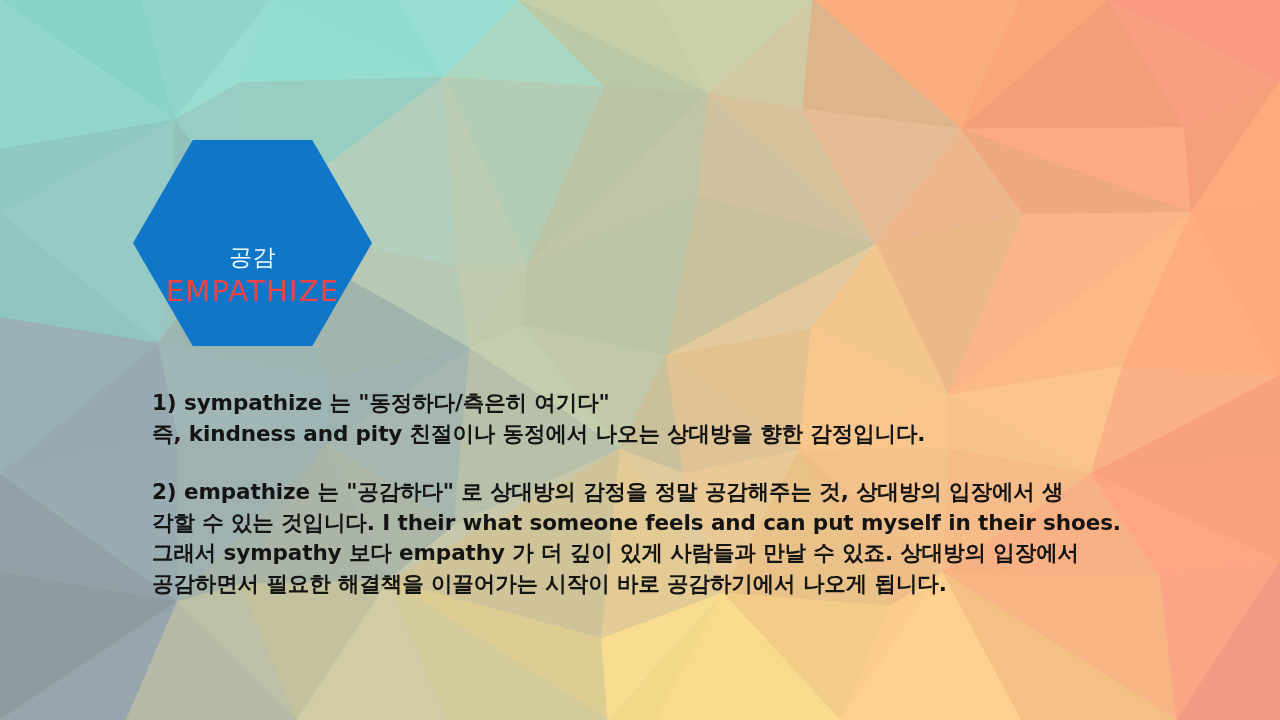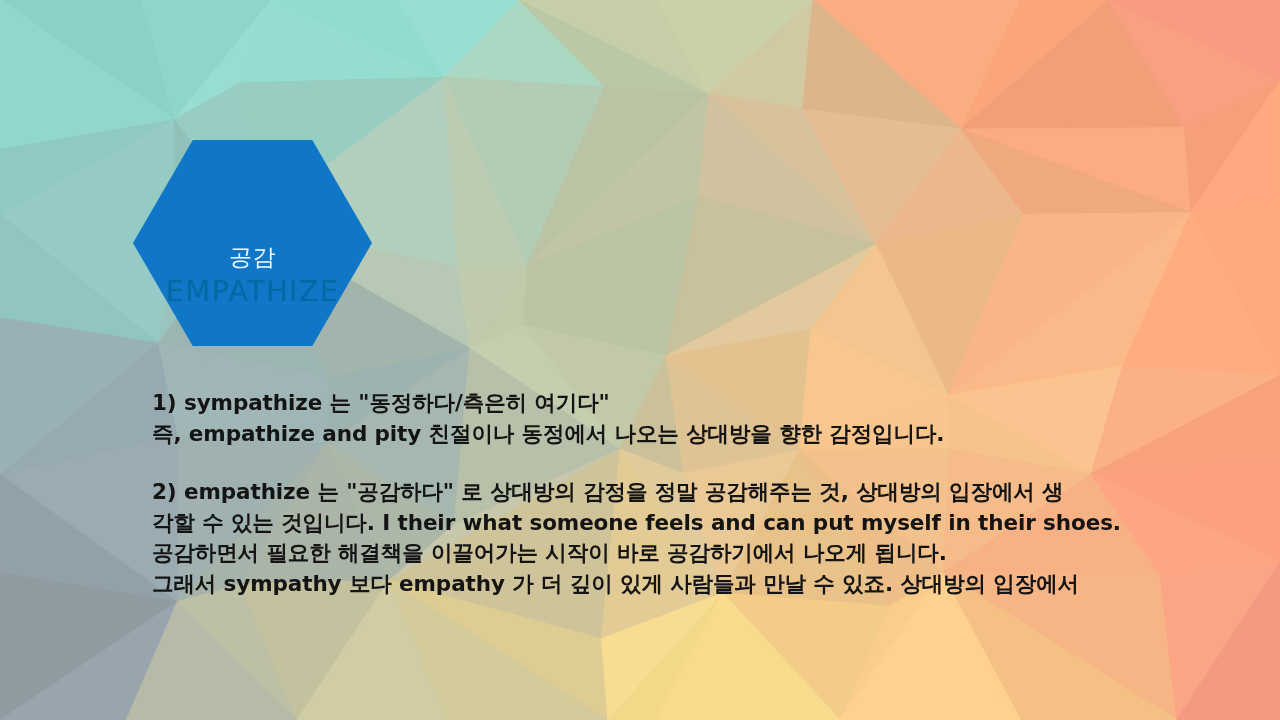--- a/index.html
+++ b/index.html
@@ -65,21 +65,21 @@
   }
   #hex-line-ko {
     color: #f2fbff;
     font-size: 23px;
     line-height: 30px;
     letter-spacing: 0.5px;
     font-weight: 400;
     white-space: nowrap;
   }
   #hex-line-en {
-    color: #0369a1;
+    color: #ef4444;
     font-size: 29px;
     line-height: 38px;
     letter-spacing: 1.2px;
     font-weight: 400;
     white-space: nowrap;
   }
 
   
   #body-copy {
     position: absolute;
@@ -227,24 +227,24 @@
     <div id="hex-text">
       <div id="hex-line-ko">공감</div>
       <div id="hex-line-en">EMPATHIZE</div>
     </div>
   </div>
 
   <div id="body-copy">
 
     <div class="para">
       <div class="line">1) sympathize 는 "동정하다/측은히 여기다"</div>
-      <div class="line">즉, empathize and pity 친절이나 동정에서 나오는 상대방을 향한 감정입니다.</div>
+      <div class="line">즉, kindness and pity 친절이나 동정에서 나오는 상대방을 향한 감정입니다.</div>
     </div>
 
     <div class="para">
       <div class="line">2) empathize 는 "공감하다" 로 상대방의 감정을 정말 공감해주는 것, 상대방의 입장에서 생</div>
       <div class="line">각할 수 있는 것입니다.  I their what someone feels and can put myself in their shoes.</div>
+      <div class="line">그래서 sympathy 보다 empathy 가 더 깊이 있게 사람들과 만날 수 있죠. 상대방의 입장에서</div>
       <div class="line">공감하면서 필요한 해결책을 이끌어가는 시작이 바로 공감하기에서 나오게 됩니다.</div>
-      <div class="line">그래서 sympathy 보다 empathy 가 더 깊이 있게 사람들과 만날 수 있죠. 상대방의 입장에서</div>
     </div>
 
   </div>
 </div>
 
 </body></html>

